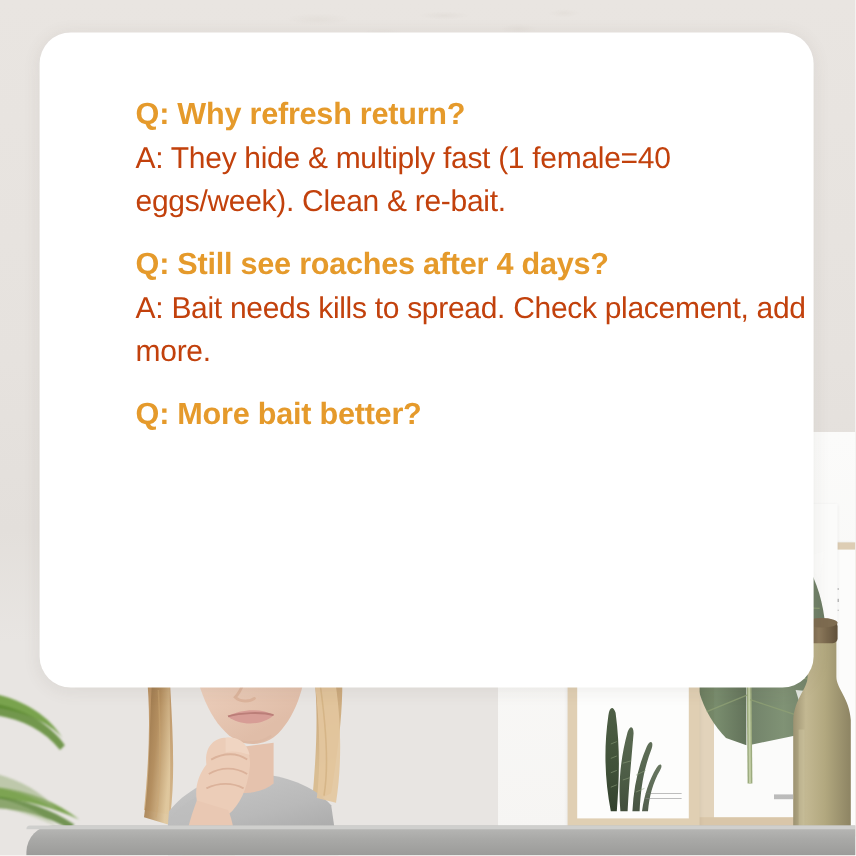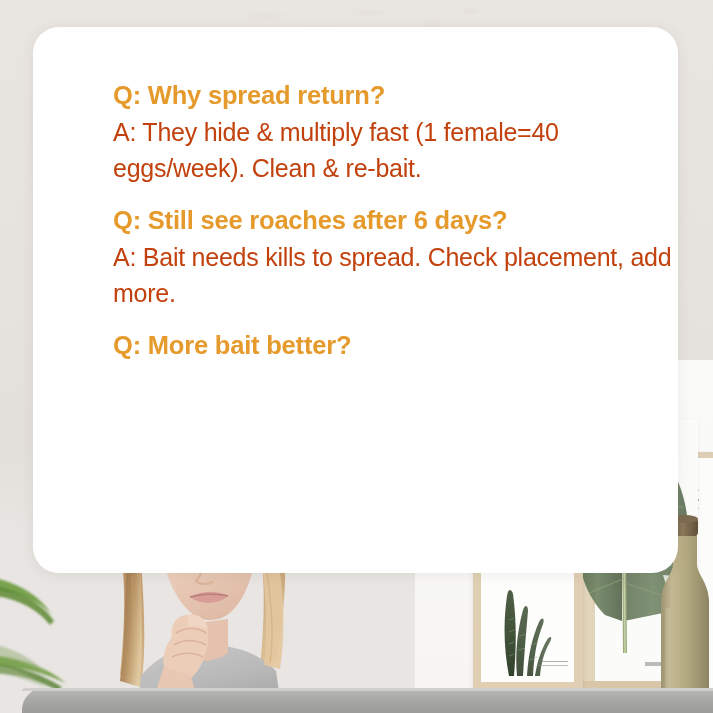--- a/index.html
+++ b/index.html
@@ -401,26 +401,26 @@
       <path d="M62 52 C88 30 124 24 152 36"></path>
       <path d="M48 120 C50 160 50 198 46 226"></path>
       <path d="M182 110 C188 150 190 184 186 208"></path>
     </g>
   </svg>
 
   <div class="card">
     <div class="card-inner">
 
       <div class="qa-block">
-        <p class="q">Q: Why spread return?</p>
+        <p class="q">Q: Why refresh return?</p>
         <p class="a">A: They hide &amp; multiply fast (1 female=40 eggs/week). Clean &amp; re-bait.</p>
       </div>
 
       <div class="qa-block">
-        <p class="q">Q: Still see roaches after 6 days?</p>
+        <p class="q">Q: Still see roaches after 4 days?</p>
         <p class="a">A: Bait needs kills to spread. Check placement, add more.</p>
       </div>
 
       <div class="qa-block">
         <p class="q">Q: More bait better?</p>
       </div>
 
     </div>
   </div>
 

